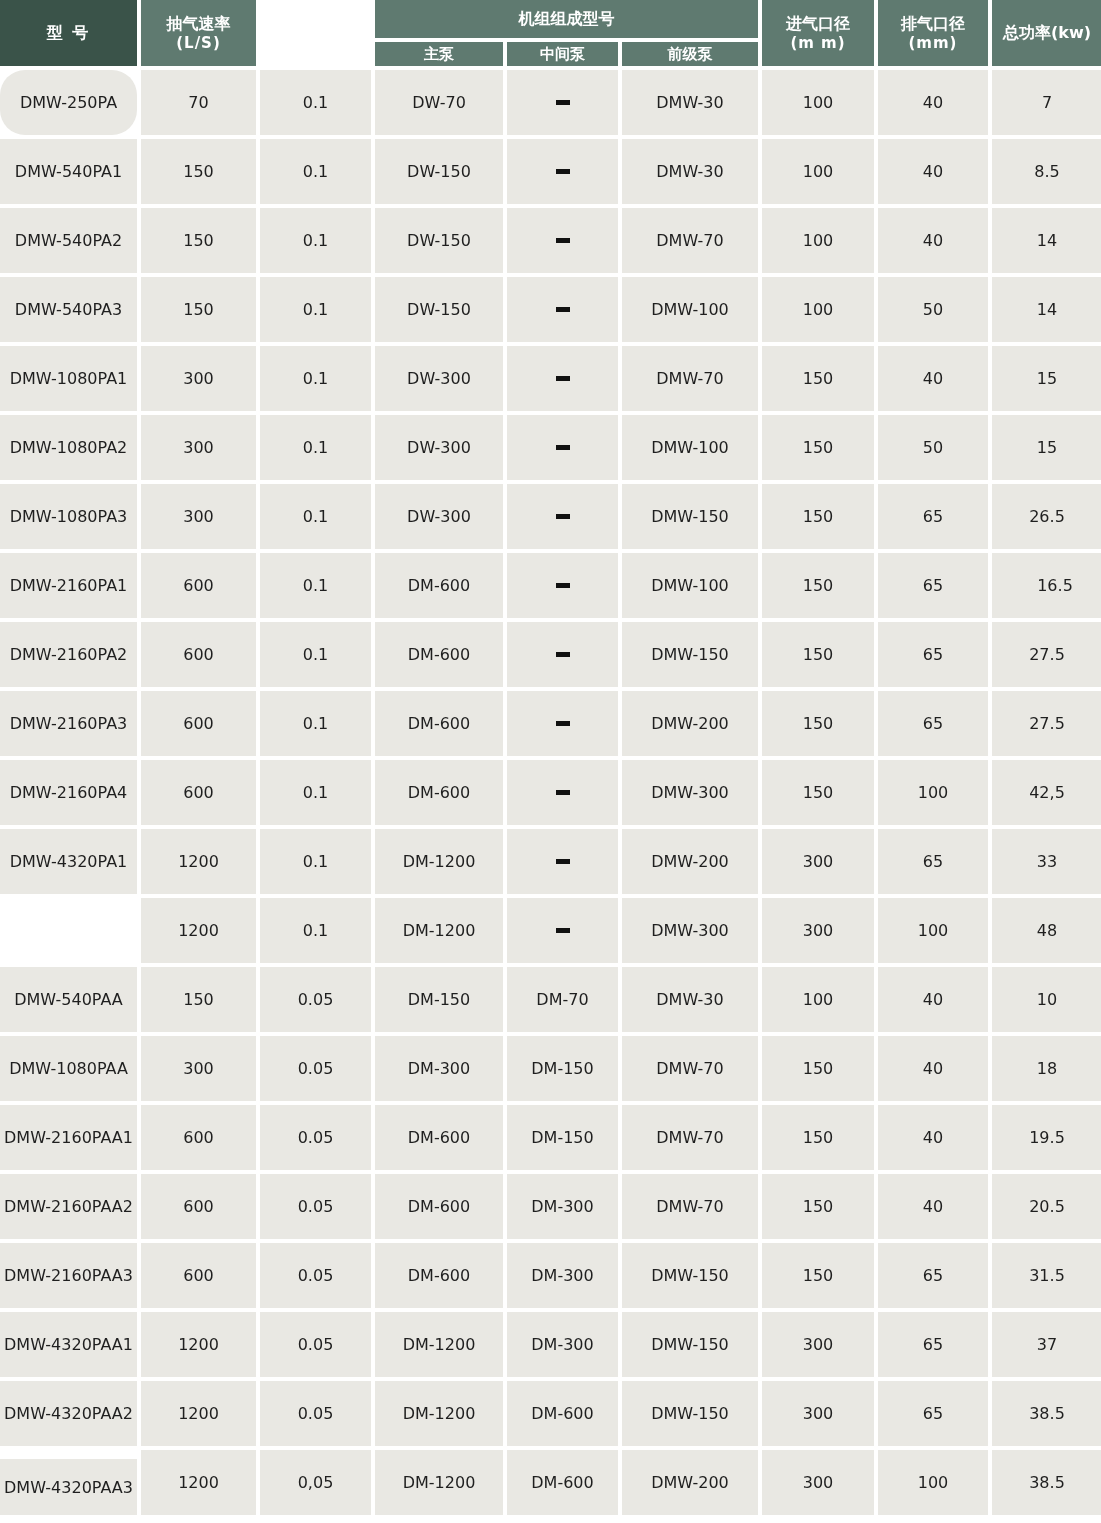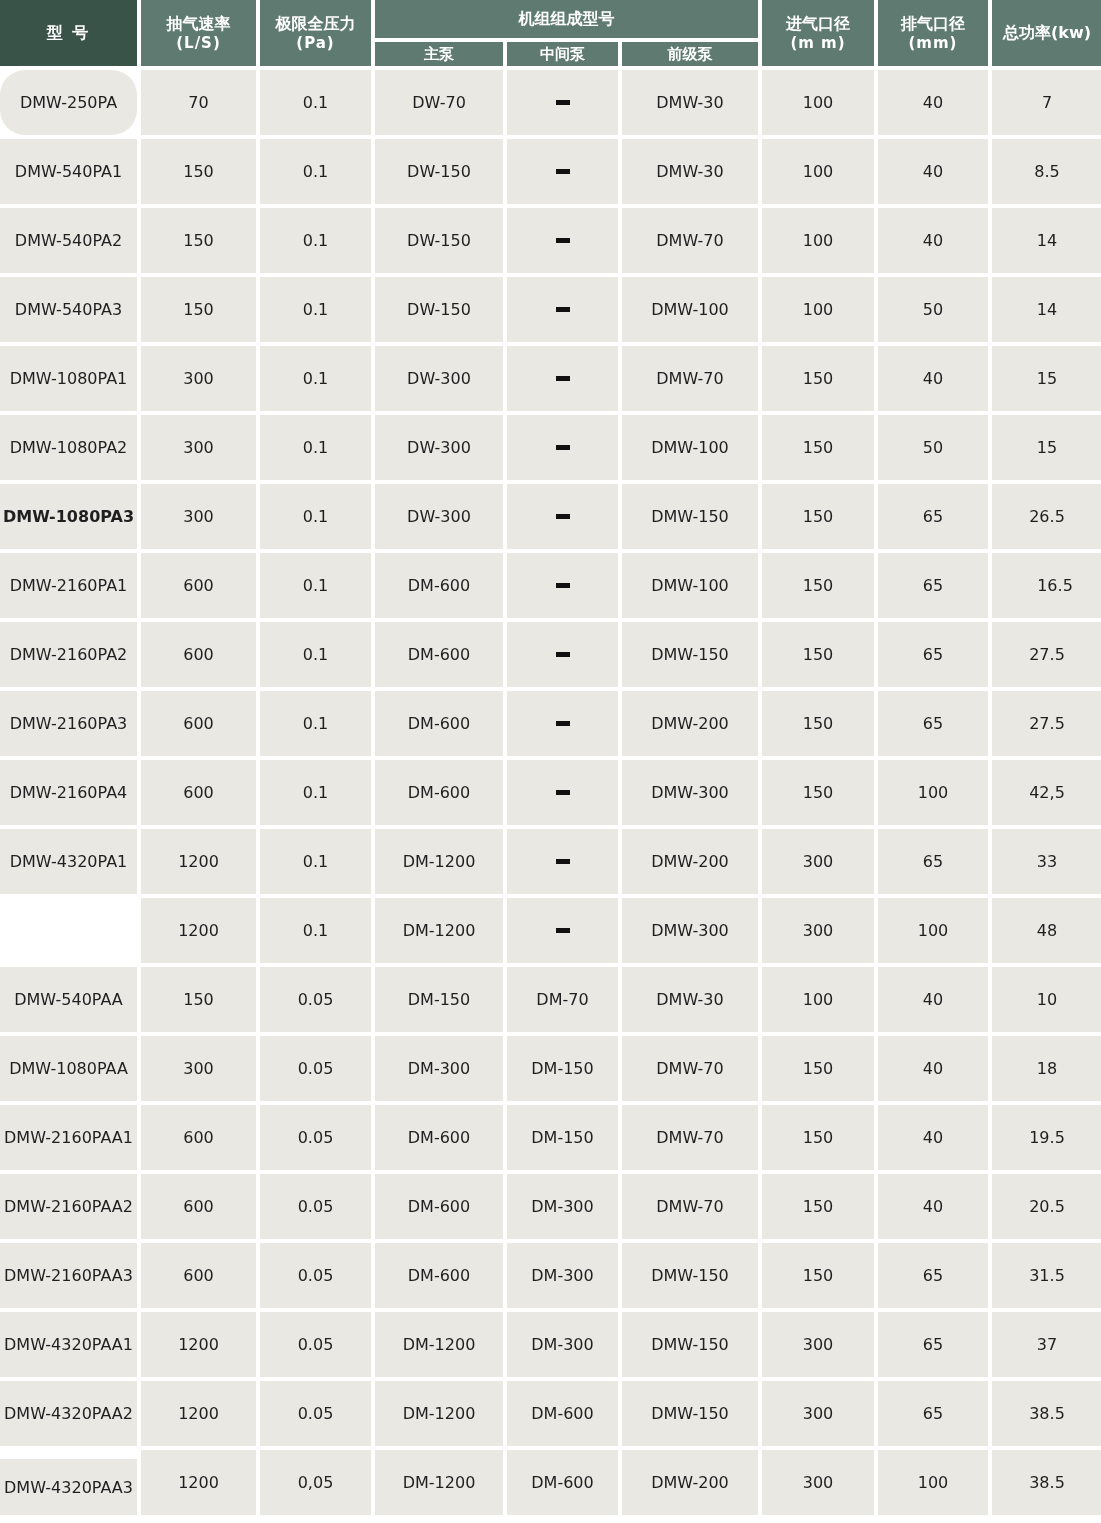--- a/index.html
+++ b/index.html
@@ -66,24 +66,20 @@
 <body>
 
 <div class="spec-table">
   <div class="hcell h-model">
     <span>型 号</span>
   </div>
   <div class="hcell h-speed">
     <span>抽气速率</span>
     <span class="unit">(L/S)</span>
   </div>
-  <div class="hcell h-pressure">
-    <span>极限全压力</span>
-    <span class="unit">(Pa)</span>
-  </div>
   <div class="hcell h-group">
     <span>机组组成型号</span>
   </div>
   <div class="hcell h-main">
     <span>主泵</span>
   </div>
   <div class="hcell h-mid">
     <span>中间泵</span>
   </div>
   <div class="hcell h-fore">
@@ -159,21 +155,21 @@
     <div class="cell" style="grid-area: 8 / 2;">300</div>
     <div class="cell" style="grid-area: 8 / 3;">0.1</div>
     <div class="cell" style="grid-area: 8 / 4;">DW-300</div>
     <div class="cell" style="grid-area: 8 / 5;">
       <span class="dash"></span>
     </div>
     <div class="cell" style="grid-area: 8 / 6;">DMW-100</div>
     <div class="cell" style="grid-area: 8 / 7;">150</div>
     <div class="cell" style="grid-area: 8 / 8;">50</div>
     <div class="cell" style="grid-area: 8 / 9;">15</div>
-    <div class="cell" style="grid-area: 9 / 1; font-weight: bold;">DMW-1080PA3</div>
+    <div class="cell" style="grid-area: 9 / 1;">DMW-1080PA3</div>
     <div class="cell" style="grid-area: 9 / 2;">300</div>
     <div class="cell" style="grid-area: 9 / 3;">0.1</div>
     <div class="cell" style="grid-area: 9 / 4;">DW-300</div>
     <div class="cell" style="grid-area: 9 / 5;">
       <span class="dash"></span>
     </div>
     <div class="cell" style="grid-area: 9 / 6;">DMW-150</div>
     <div class="cell" style="grid-area: 9 / 7;">150</div>
     <div class="cell" style="grid-area: 9 / 8;">65</div>
     <div class="cell" style="grid-area: 9 / 9;">26.5</div>

